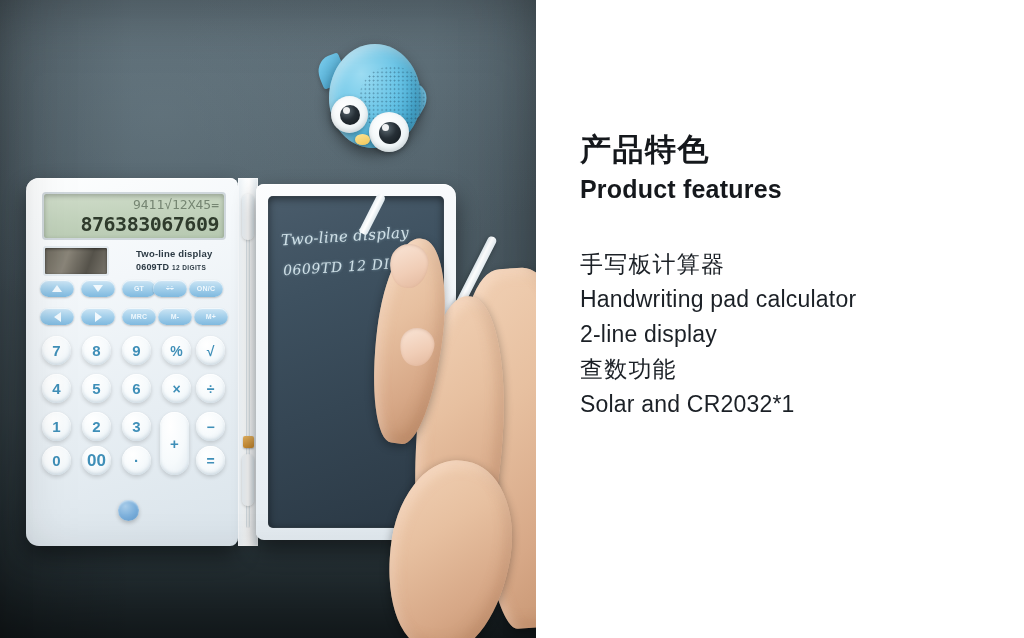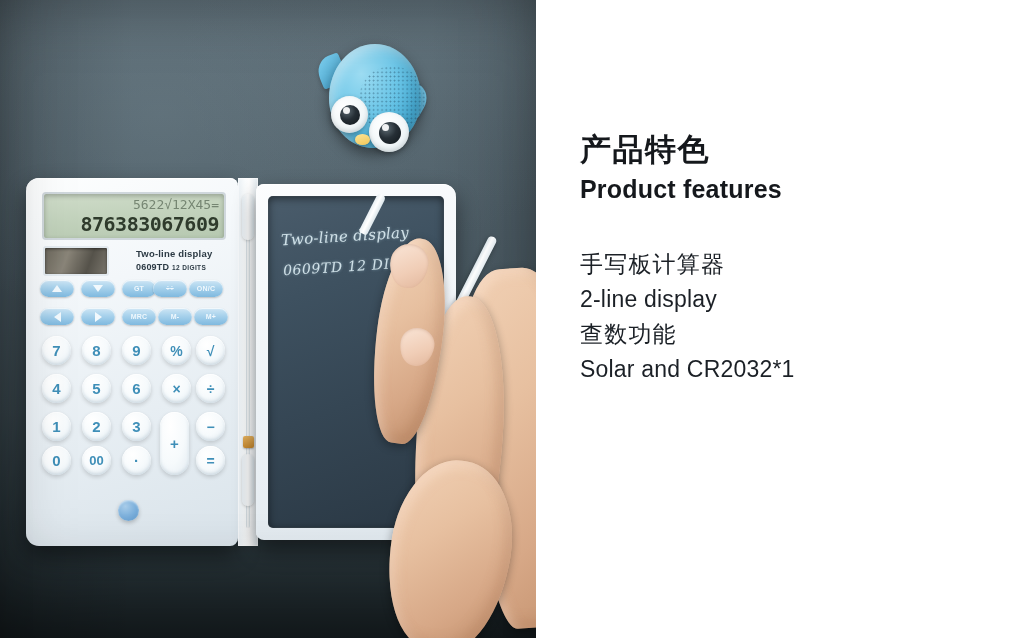--- a/index.html
+++ b/index.html
@@ -93,21 +93,21 @@
     font-family:"Liberation Sans",sans-serif;}
   .key.blue{width:34px;height:17px;border-radius:9px;
     background:linear-gradient(180deg,#cfe6f5 0%,#a8d2ec 45%,#7fb9df 100%);
     box-shadow:0 1px 2px rgba(0,0,0,.22), inset 0 1px 1px rgba(255,255,255,.8);
     color:#f0f8fd;font-size:7px;font-weight:bold;letter-spacing:.2px;}
   .key.rnd{width:29px;height:29px;border-radius:50%;
     background:radial-gradient(circle at 36% 30%, #ffffff 0%, #f6fafc 52%, #e2ebf1 100%);
     box-shadow:0 2px 4px rgba(0,0,0,.16), inset 0 1px 1px rgba(255,255,255,.95), inset 0 -2px 3px rgba(160,180,195,.35);
     color:#3f8fb8;font-size:15px;font-weight:bold;}
   .key.rnd.op{font-size:14px;}
-  .key.rnd.dbl{font-size:13px;text-align:center;}
+  .key.rnd.dbl{font-size:17px;text-align:center;}
   .key.tall{width:29px;height:63px;border-radius:15px;
     background:radial-gradient(ellipse at 36% 22%, #ffffff 0%, #f6fafc 55%, #e2ebf1 100%);
     box-shadow:0 2px 4px rgba(0,0,0,.16), inset 0 1px 1px rgba(255,255,255,.95), inset 0 -2px 3px rgba(160,180,195,.35);
     color:#3f8fb8;font-size:15px;font-weight:bold;}
   .arrow{width:0;height:0;}
   .arrow.up{border-left:5px solid transparent;border-right:5px solid transparent;border-bottom:7px solid #f2f9fd;}
   .arrow.down{border-left:5px solid transparent;border-right:5px solid transparent;border-top:7px solid #f2f9fd;}
   .arrow.left{border-top:5px solid transparent;border-bottom:5px solid transparent;border-right:7px solid #f2f9fd;}
   .arrow.right{border-top:5px solid transparent;border-bottom:5px solid transparent;border-left:7px solid #f2f9fd;}
   .bluedot{position:absolute;left:92px;top:322px;width:21px;height:21px;border-radius:50%;
@@ -168,21 +168,21 @@
         </div>
       </div>
       <div class="owl-beak"></div>
     </div>
 
     <div class="device">
 
       <div class="calc">
 
         <div class="lcd">
-          <div class="lcd-l1">5622√12X45=</div>
+          <div class="lcd-l1">9411√12X45=</div>
           <div class="lcd-l2">876383067609</div>
         </div>
 
         <div class="solar"></div>
         <div class="brandline brand1">Two-line display</div>
         <div class="brandline brand2">
           <span>0609TD</span>
           <span class="sm">12 DIGITS</span>
         </div>
 
@@ -265,20 +265,21 @@
 
     <div class="photo-vign"></div>
   </div>
 
   <div class="panel">
     <div class="txt">
       <div class="h-cn">产品特色</div>
       <div class="h-en">Product features</div>
       <div class="feat">
         <div class="row cn">手写板计算器</div>
+        <div class="row">Handwriting pad calculator</div>
         <div class="row">2-line display</div>
         <div class="row cn">查数功能</div>
         <div class="row">Solar and CR2032*1</div>
       </div>
     </div>
   </div>
 
 </div>
 
 </body></html>

